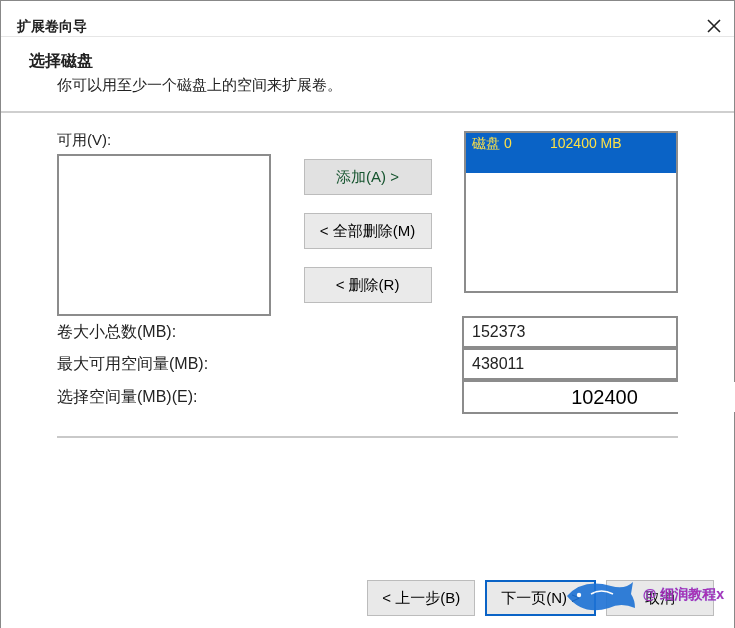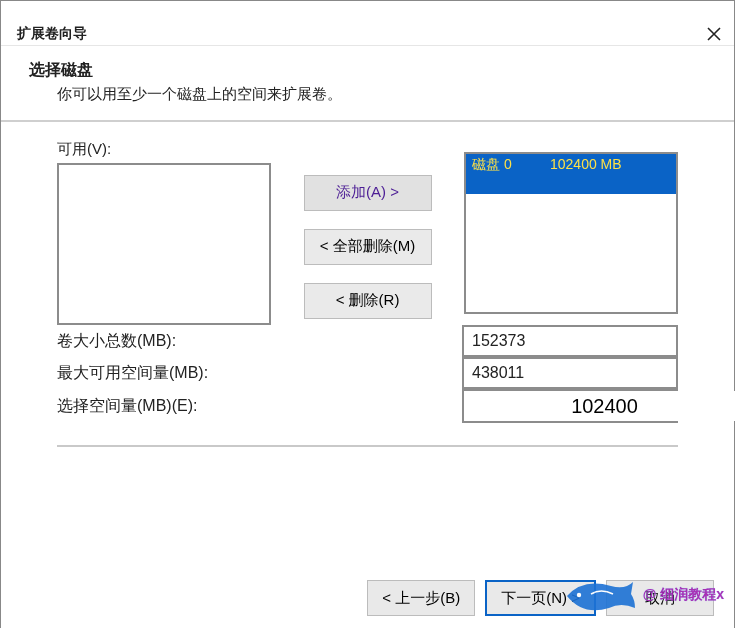--- a/index.html
+++ b/index.html
@@ -14,44 +14,43 @@
   }
   .window {
     width: 735px; height: 628px;
     position: relative;
     background: #fff;
     border-top: 1px solid #888;
     border-left: 1px solid #888;
     border-right: 1px solid #888;
   }
   .titlebar {
-    display: flex; align-items: center; justify-content: space-between;
-    height: 24px; padding: 0 10px 0 16px;
+    display: flex; align-items: flex-end; justify-content: space-between;
+    height: 36px; padding: 0 10px 0 16px;
     border-bottom: 1px solid #e6e6e6;
-    margin-top: 21px;
   }
   .titlebar .title { font-size: 14px; font-weight: bold; }
   .close {
     width: 20px; height: 20px;
     display: flex; align-items: center; justify-content: center;
     font-size: 20px; line-height: 1;
     cursor: pointer;
   }
   .subtitle-area {
     padding: 14px 40px 16px 28px;
     border-bottom: 2px solid #cfcfcf;
   }
   .subtitle-area .st-head { font-size: 16px; font-weight: bold; margin-bottom: 4px; }
   .subtitle-area .st-sub { font-size: 15px; padding-left: 28px; }
   .main {
     padding: 18px 56px 10px 56px;
   }
   .main .info-text { font-size: 16px; line-height: 1.7; margin-bottom: 18px; letter-spacing:.2px; }
   .picker-row {
-    display: flex; align-items: center;
+    display: flex; align-items: flex-start;
   }
   .list-col { display: flex; flex-direction: column; }
   .list-col .lbl { font-size: 15px; margin-bottom: 4px; }
   .listbox {
     width: 214px; height: 162px;
     border: 2px solid #8c8c8c;
     background: #fff;
   }
   .listbox.sel .item.selected {
     background: #0a63c6;
@@ -71,21 +70,21 @@
   .wbtn {
     width: 128px; height: 36px;
     border: 1px solid #bcbcbc;
     background: #eaeaea;
     font-size: 15px;
     cursor: pointer;
     font-family: inherit;
   }
   .wbtn.secondary { background: #eaeaea; }
   .wbtn:disabled {
-    color: #4c1d95;
+    color: #14532d;
     background: #e1e1e1;
     cursor: default;
   }
   .fields {
     display: grid;
     grid-template-columns: 1fr 216px;
     align-items: center;
   }
   .field-label { font-size: 16px; }
   .ro-box {

